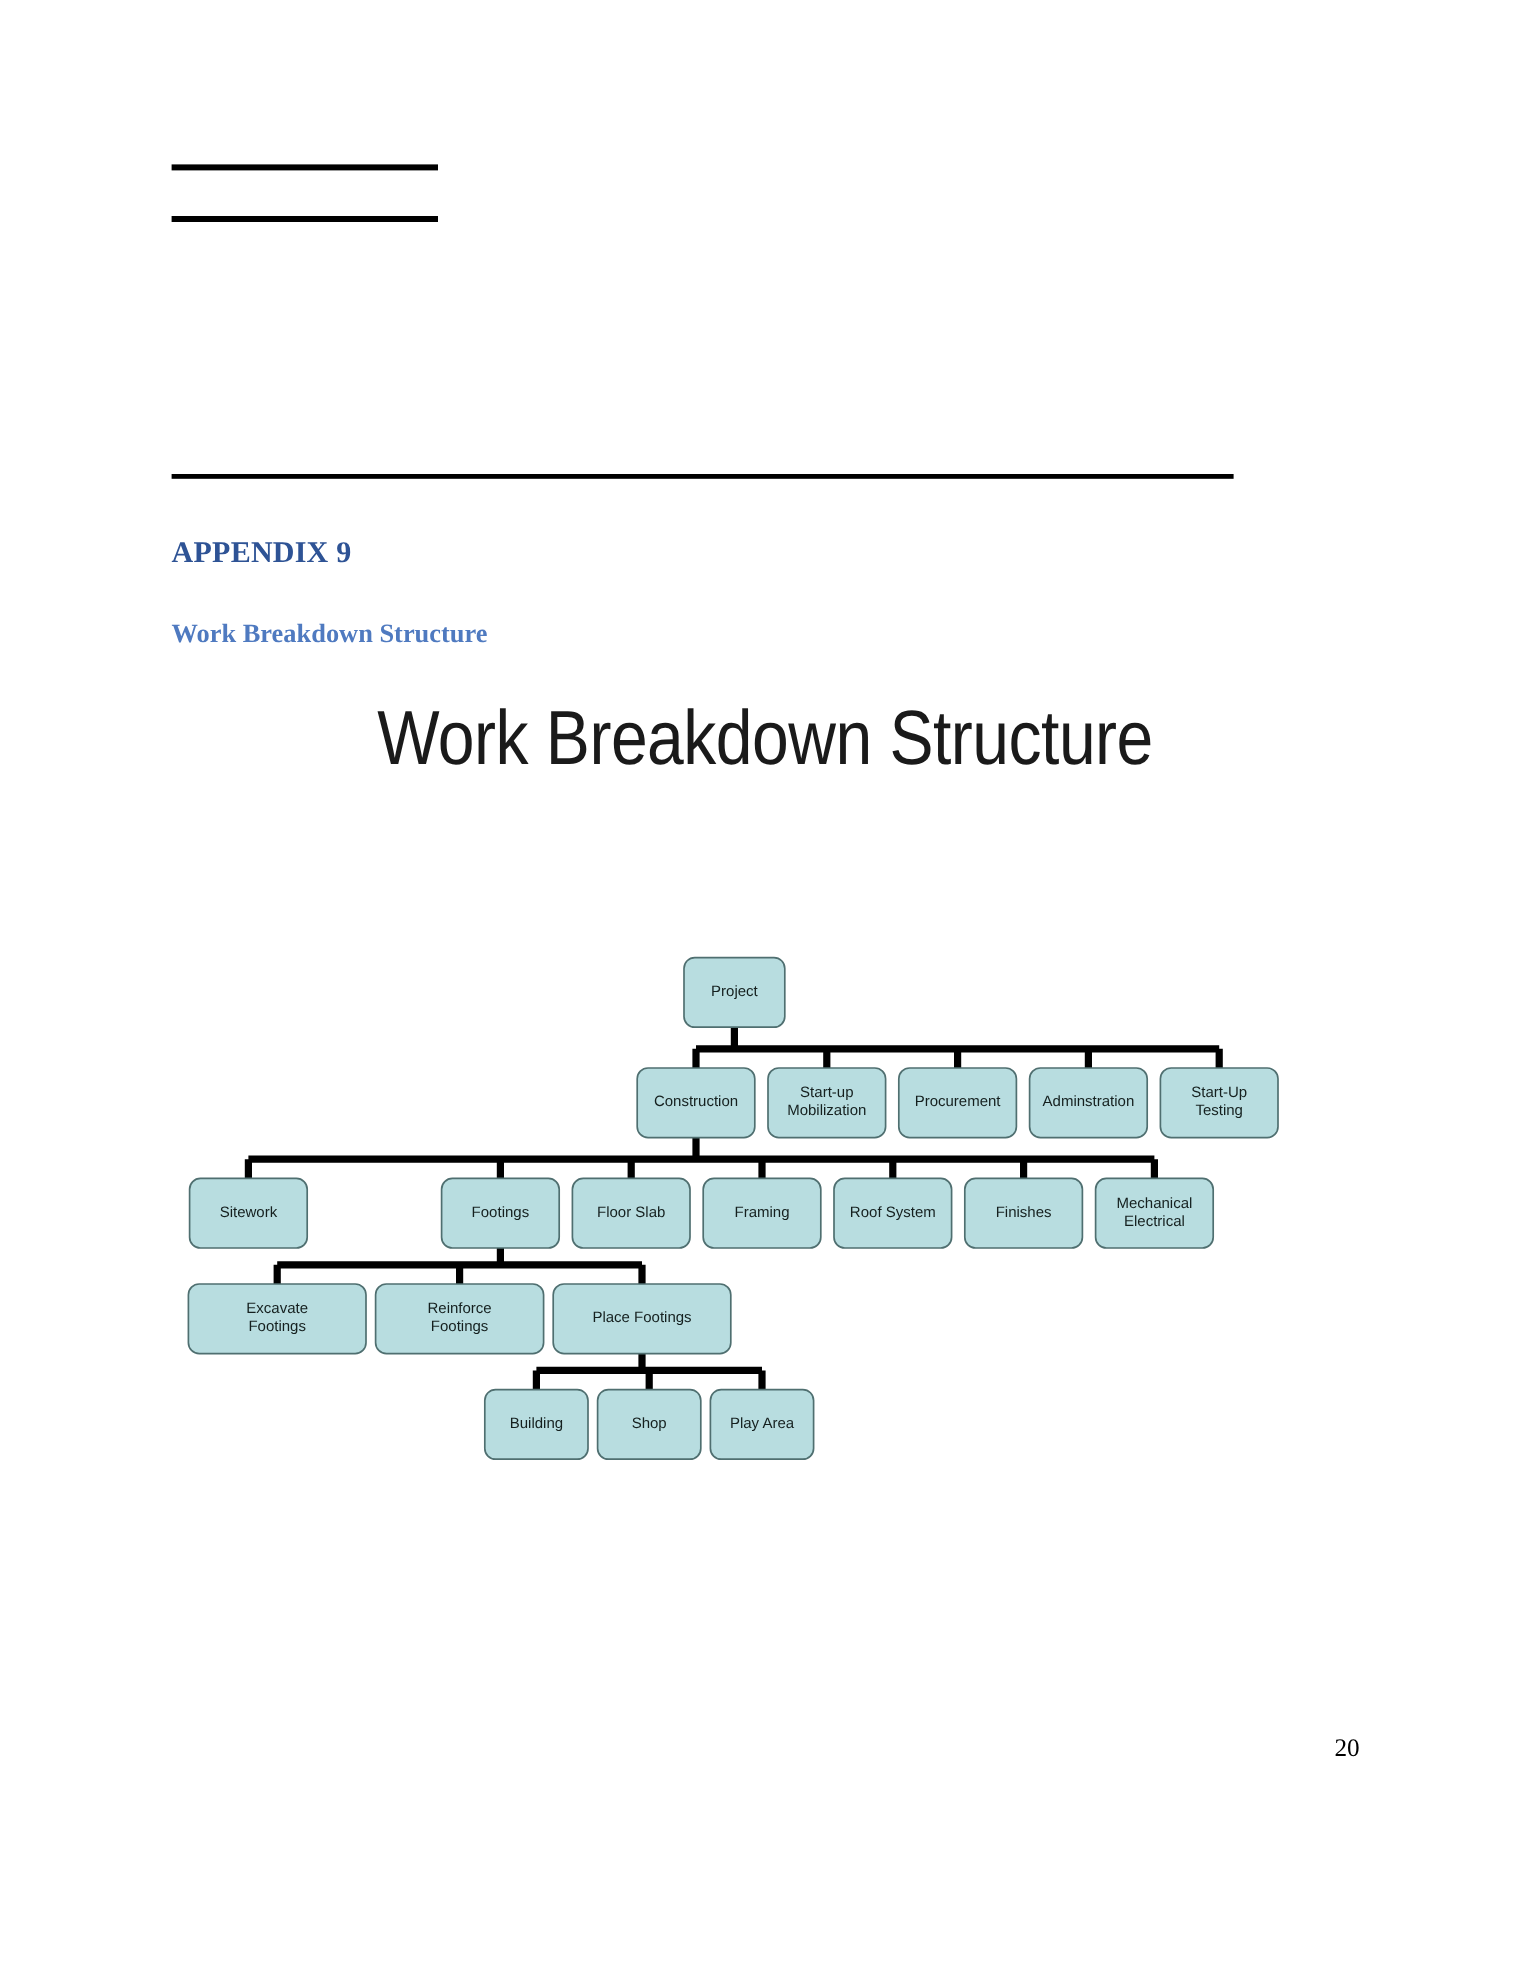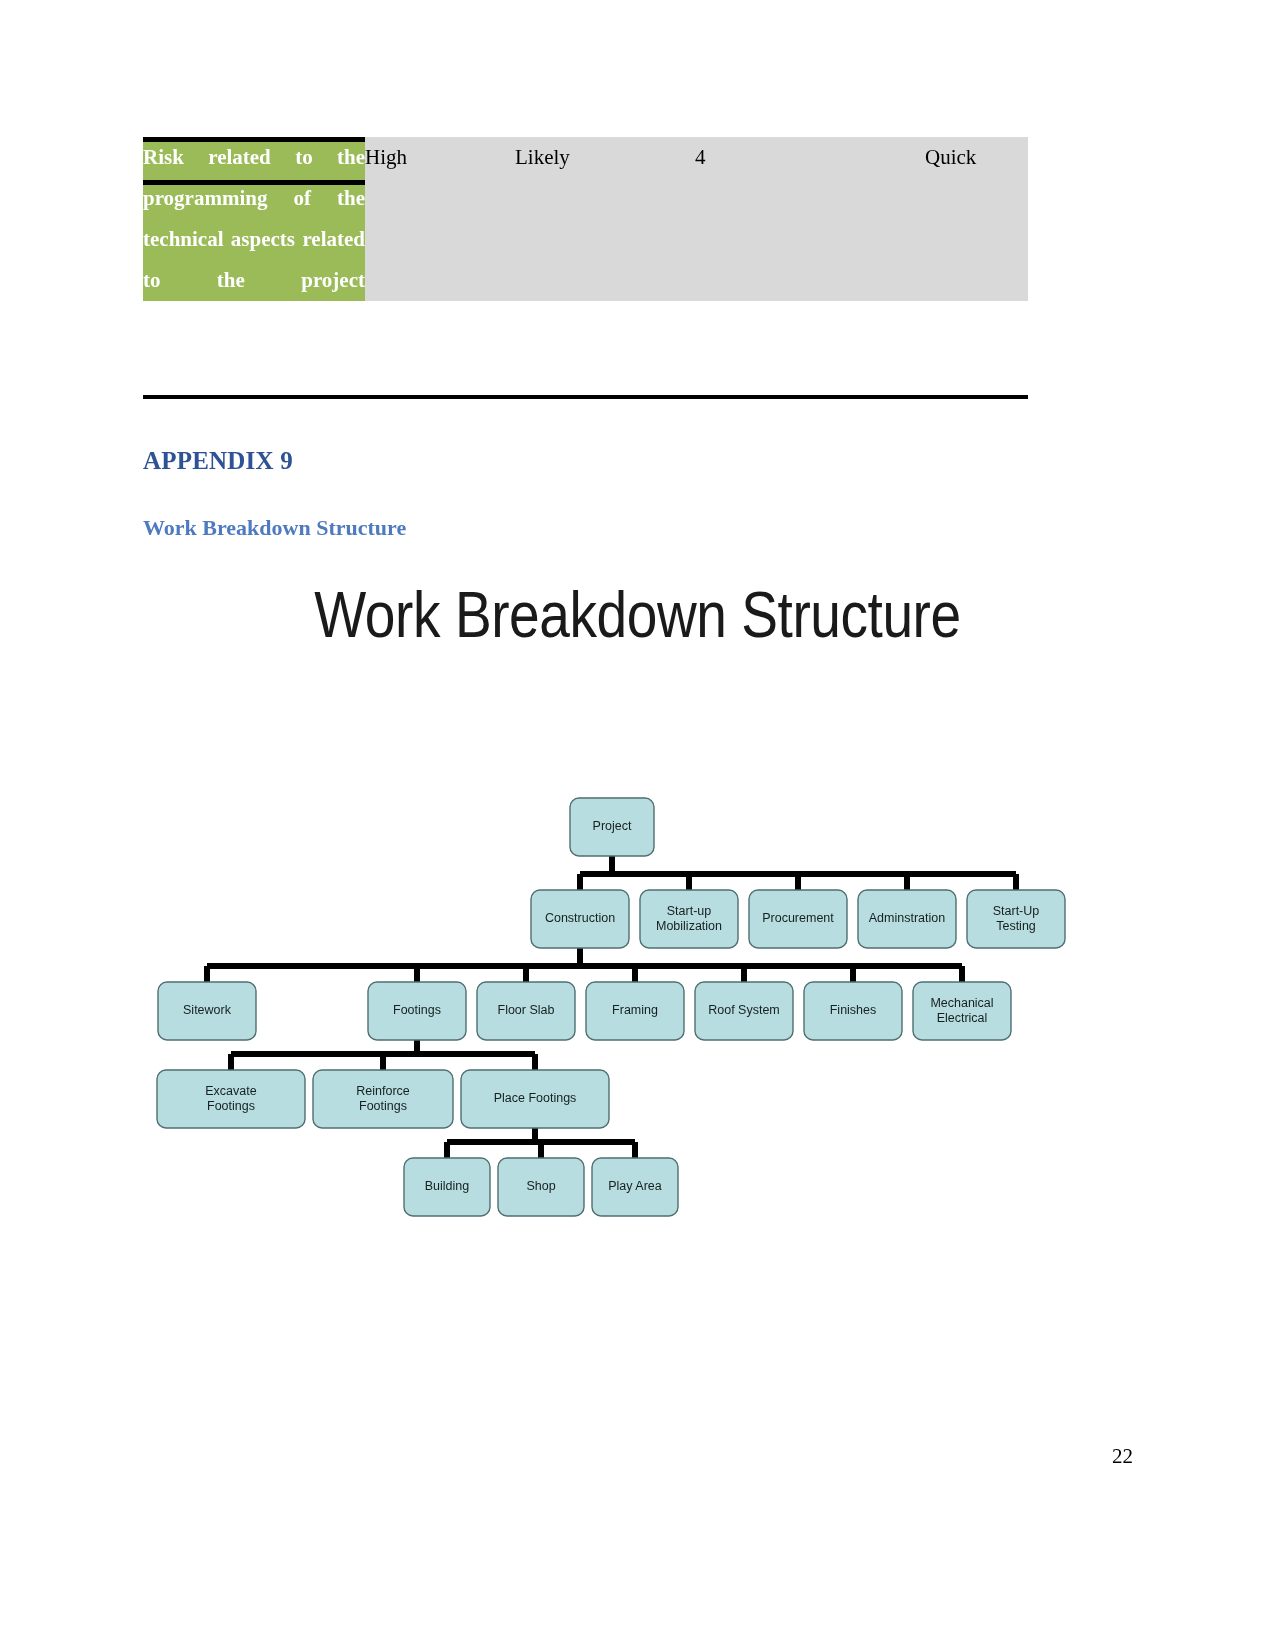--- a/index.html
+++ b/index.html
@@ -147,27 +147,20 @@
     font-size: 21px;
     color: #000000;
   }
 </style>
 </head>
 <body>
 
 <div class="risk-table-wrap">
   <table class="risk-table">
     <tbody>
-      <tr class="row-bottom">
-        <td class="rt-label">Risk related to the programming of the technical aspects related to the project</td>
-        <td class="rt-cell c-sev">High</td>
-        <td class="rt-cell c-like">Likely</td>
-        <td class="rt-cell c-score">4</td>
-        <td class="rt-cell c-resp">Quick</td>
-      </tr>
     </tbody>
   </table>
 </div>
 <div class="rule-top"></div>
 <div class="rule-mid"></div>
 <div class="rule-bottom"></div>
 
 <div class="heading-appendix">APPENDIX 9</div>
 <div class="heading-sub">Work Breakdown Structure</div>
 
@@ -255,13 +248,13 @@
           <text class="wbs-node-text" x="393" y="407"><tspan x="393" dy="0">Shop</tspan></text>
         </g>
         <g>
           <rect x="444" y="378" width="86" height="58" rx="9" ry="9" class="wbs-node-rect"></rect>
           <text class="wbs-node-text" x="487" y="407"><tspan x="487" dy="0">Play Area</tspan></text>
         </g>
       </g>
     </svg>
 </div>
 
-<div class="page-number">22</div>
+<div class="page-number">20</div>
 
 </body></html>

